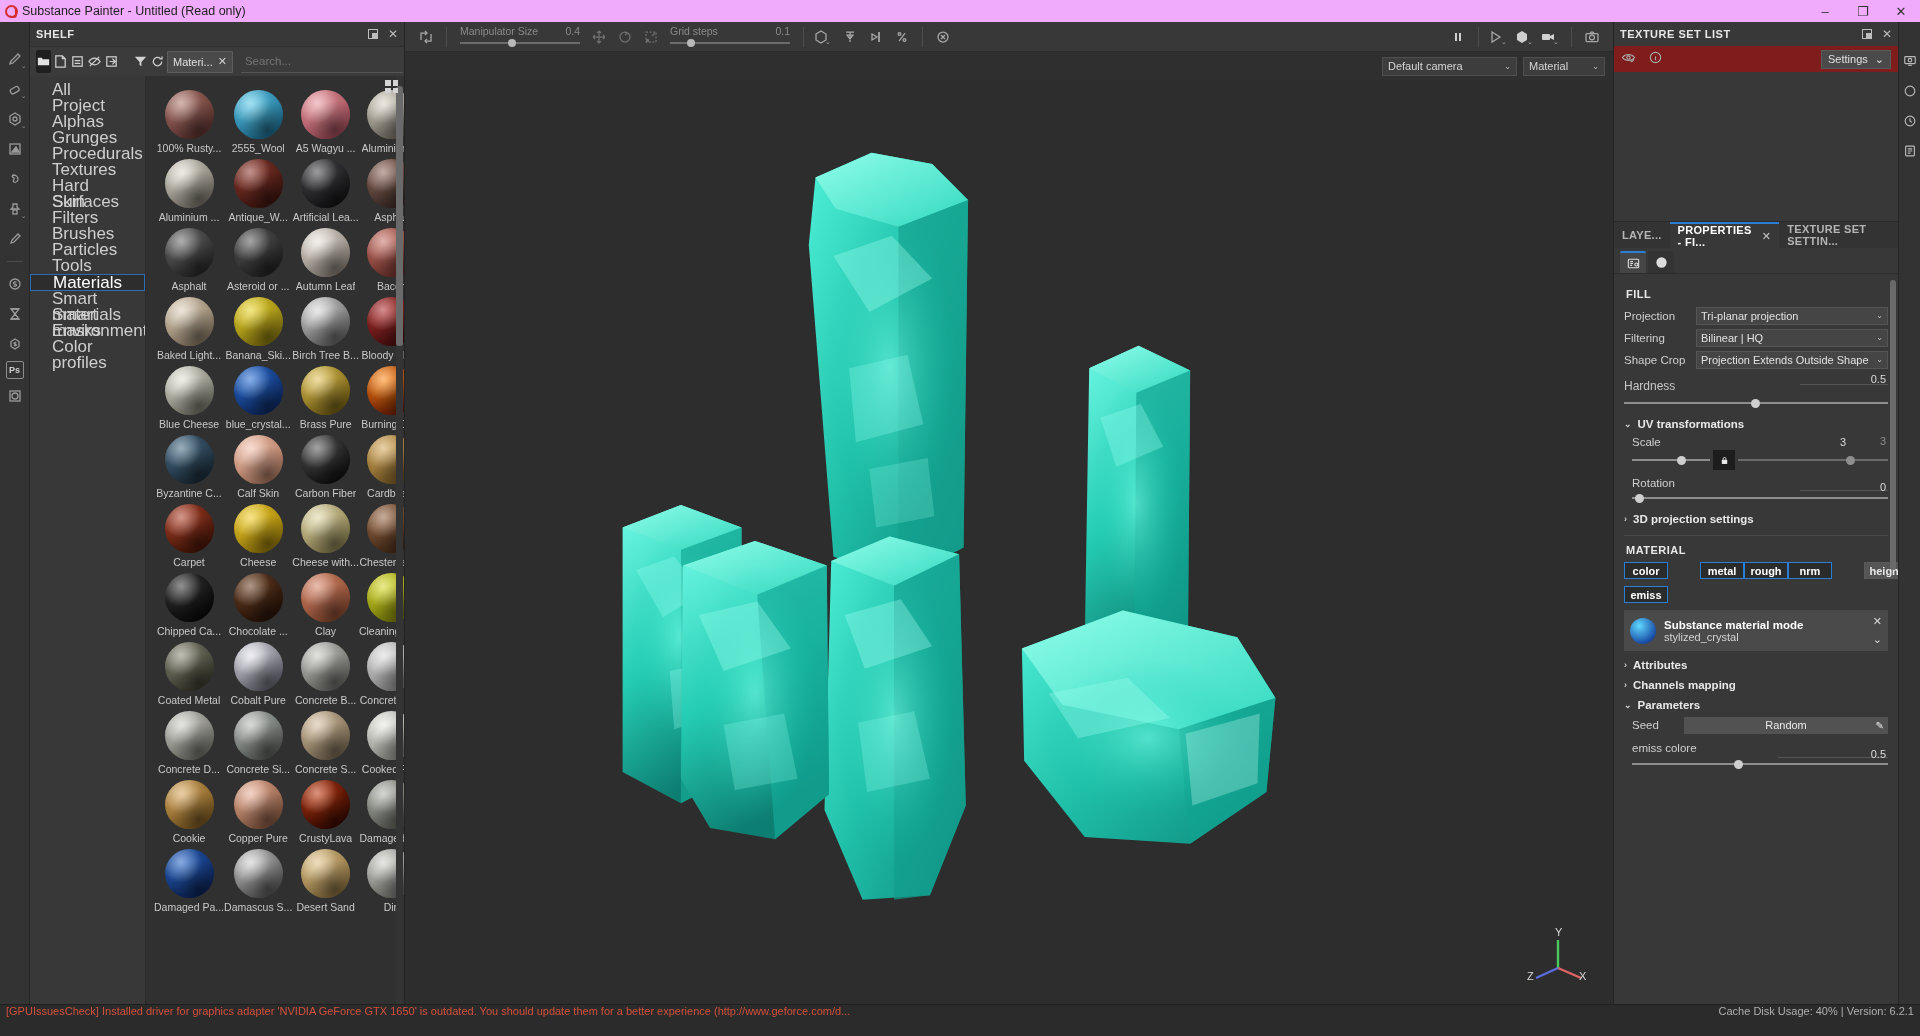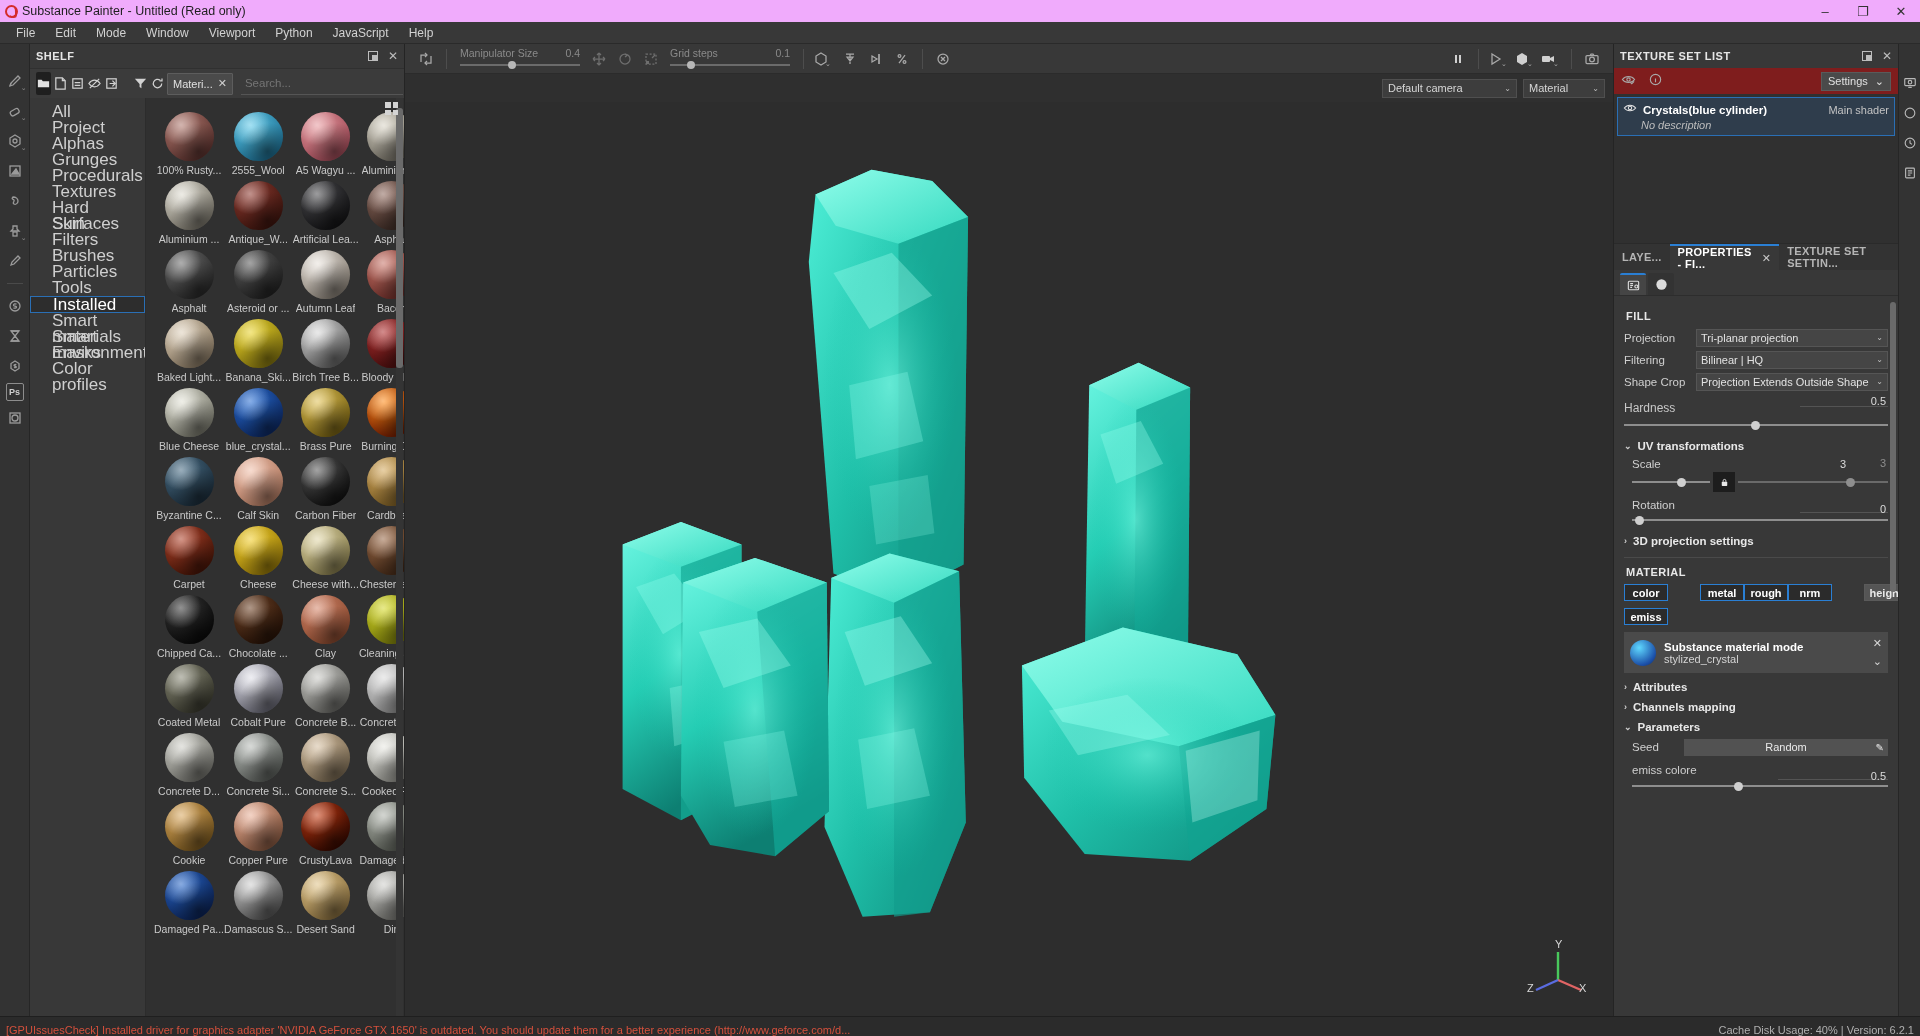--- a/index.html
+++ b/index.html
@@ -153,51 +153,41 @@
   .seedbtn{ flex:1; height:17px; background:#525252; display:flex; align-items:center; justify-content:center; font-size:11px; color:#eaeaea; position:relative;}
   .seedbtn .pencil{ position:absolute; right:4px; font-size:10px;}
 
   .prop-scrollbar{ position:absolute; right:2px; top:6px; width:6px; height:290px; background:#6a6a6a; border-radius:3px;}
 
   .rightrail{ width:22px; background:#333333; display:flex; flex-direction:column; align-items:center; padding-top:6px; gap:12px; flex:none; border-left:1px solid #262626;}
   .rightrail .rr{ width:18px;height:18px;display:flex;align-items:center;justify-content:center;}
   .rightrail .rr svg{ width:14px;height:14px;stroke:#b9b9b9;fill:none;stroke-width:1.3;}
 
   
-  .statusbar{ height:20px; background:#2b2b2b; display:flex; align-items:flex-end; padding:0 6px; flex:none; border-top:1px solid #1f1f1f;}
+  .statusbar{ height:32px; background:#2b2b2b; display:flex; align-items:flex-start; padding:0 6px; flex:none; border-top:1px solid #1f1f1f;}
   .statusbar .msg{ font-size:11px; color:#d4503c; white-space:nowrap; overflow:hidden;}
   .statusbar .right{ margin-left:auto; font-size:11px; color:#b0b0b0; white-space:nowrap;}
 </style>
 </head>
 <body>
 
 <div class="app">
 
   <div class="titlebar">
     <div class="tb-icon">
         <div class="sp-logo"></div>
       </div>
     <div class="tb-title">Substance Painter - Untitled (Read only)</div>
     <div class="tb-btns">
       <div>–</div>
       <div>❐</div>
       <div>✕</div>
     </div>
   </div>
 
-  <div class="menubar">
-    <div class="mi">File</div>
-    <div class="mi">Edit</div>
-    <div class="mi">Mode</div>
-    <div class="mi">Window</div>
-    <div class="mi">Viewport</div>
-    <div class="mi">Python</div>
-    <div class="mi">JavaScript</div>
-    <div class="mi">Help</div>
-  </div>
 
   <div class="bodyrow">
 
     <div class="toolrail">
       <div style="height:18px"></div>
       <div class="tri">
         <svg viewBox="0 0 16 16">
             <path d="M3 13l3-1 7-7-2-2-7 7z"></path>
             <path d="M3 13l1-3"></path>
           </svg>
@@ -332,21 +322,21 @@
             <div class="cat">Alphas</div>
             <div class="cat">Grunges</div>
             <div class="cat">Procedurals</div>
             <div class="cat">Textures</div>
             <div class="cat">Hard Surfaces</div>
             <div class="cat">Skin</div>
             <div class="cat">Filters</div>
             <div class="cat">Brushes</div>
             <div class="cat">Particles</div>
             <div class="cat">Tools</div>
-            <div class="cat sel">Installed</div>
+            <div class="cat sel">Materials</div>
             <div class="cat">Smart materials</div>
             <div class="cat">Smart masks</div>
             <div class="cat">Environments</div>
             <div class="cat">Color profiles</div>
           </div>
         <div class="grid-wrap">
           <div class="grid-head">
             <div class="gridview">
                 <i></i>
                 <i></i>
@@ -796,35 +786,20 @@
             <svg viewBox="0 0 16 16">
                 <circle cx="8" cy="8" r="5.5"></circle>
                 <path d="M8 7v4M8 5.2v.1"></path>
               </svg>
           </span>
           <div class="settings-btn">
             <span>Settings</span>
             <span>⌄</span>
           </div>
         </div>
-        <div class="tsl-body">
-          <div class="tsrow">
-            <div class="r1">
-              <span class="eye">
-                <svg viewBox="0 0 16 16">
-                    <path d="M1.5 8s2.4-3.2 6.5-3.2S14.5 8 14.5 8s-2.4 3.2-6.5 3.2S1.5 8 1.5 8z"></path>
-                    <circle cx="8" cy="8" r="1.9"></circle>
-                  </svg>
-              </span>
-              <span class="nm">Crystals(blue cylinder)</span>
-              <span class="shader">Main shader</span>
-            </div>
-            <div class="desc">No description</div>
-          </div>
-        </div>
       </div>
 
       <div class="props">
         <div class="tabsbar">
           <div class="ptab">
             <span>LAYE...</span>
           </div>
           <div class="ptab active">
             <span>PROPERTIES - FI...</span>
             <span class="x">✕</span>

